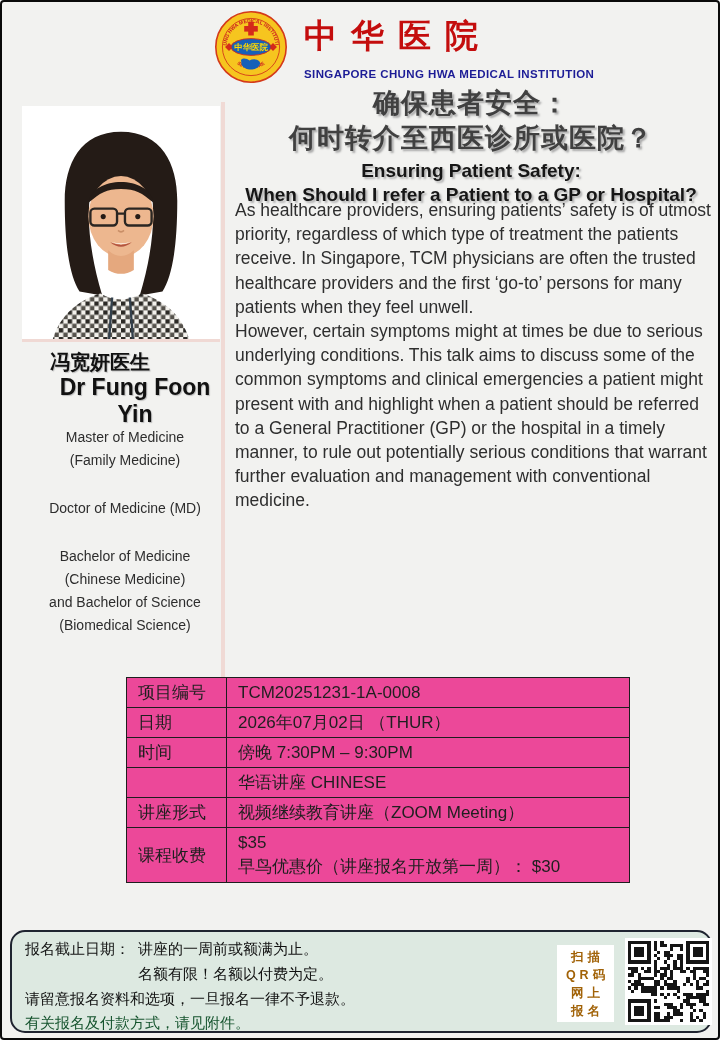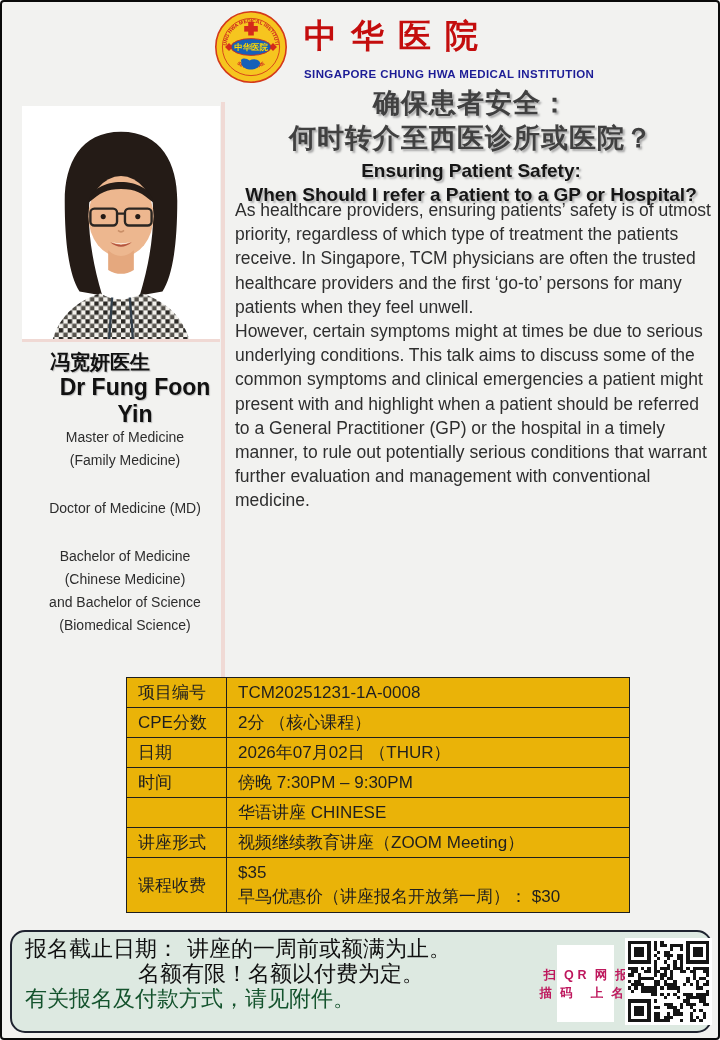--- a/index.html
+++ b/index.html
@@ -56,38 +56,38 @@
   .body-col { position:absolute; left:233px; top:195px; width:478px; }
   .zh-para { font-size:17px; line-height:26.8px; color:#333; text-align:left; }
   .en-para { font-size:17.5px; line-height:24.2px; color:#2e2e2e; margin-top:1px; }
   
   .details-table {
     position:absolute; left:124px; top:675px; width:504px;
     border-collapse:collapse; table-layout:fixed;
   }
   .details-table td {
     border:1.5px solid #1e1e1e; font-size:17px; color:#1f1f1f;
-    padding:3px 11px; height:30px; vertical-align:middle; background:#eab308;
+    padding:3px 11px; height:30px; vertical-align:middle; background:#ec4899;
   }
   .details-table td.lbl { width:100px; }
   .fee-line { line-height:24px; }
   
   .footer-box {
     position:absolute; left:8px; top:928px; width:702px; height:103px;
     background:#dde9e1; border:2px solid #1f2430; border-radius:15px;
   }
-  .footer-lines { position:absolute; left:13px; top:5px; font-size:22px; line-height:24.8px; color:#101010; }
+  .footer-lines { position:absolute; left:13px; top:5px; font-size:15px; line-height:24.8px; color:#101010; }
   .f-row { display:flex; }
   .f-indent { padding-left:113px; }
   .f-red { color:#14532d; }
   .qr-label {
     position:absolute; left:545px; top:13px; width:57px; height:77px; background:#ffffff;
-    display:flex; justify-content:center; align-items:center;
+    display:flex; flex-direction:column; justify-content:center; align-items:center;
     font-size:12.5px; font-weight:bold; line-height:18px; letter-spacing:4px;
-    color:#be185d; text-indent:4px;
+    color:#a16207; text-indent:4px;
   }
   .qr-code { position:absolute; left:613px; top:6px; width:87px; height:87px; background:#fff; padding:3px; }
   .qr-code svg { display:block; width:100%; height:100%; }
 </style>
 </head>
 <body>
 
 <div class="page">
 
   <div class="header">
@@ -179,24 +179,20 @@
     <p class="en-para" style="margin-top:0;">However, certain symptoms might at times be due to serious underlying conditions. This talk aims to discuss some of the common symptoms and clinical emergencies a patient might present with and highlight when a patient should be referred to a General Practitioner (GP) or the hospital in a timely manner, to rule out potentially serious conditions that warrant further evaluation and management with conventional medicine.</p>
   </div>
 
   <table class="details-table">
     <tbody>
         <tr>
       <td class="lbl">项目编号</td>
       <td>TCM20251231-1A-0008</td>
     </tr>
     <tr>
-      <td class="lbl">CPE分数</td>
-      <td>2分 （核心课程）</td>
-    </tr>
-    <tr>
       <td class="lbl">日期</td>
       <td>2026年07月02日 （THUR）</td>
     </tr>
     <tr>
       <td class="lbl">时间</td>
       <td>傍晚 7:30PM – 9:30PM</td>
     </tr>
     <tr>
       <td class="lbl"></td>
       <td>华语讲座 CHINESE</td>
@@ -215,20 +211,21 @@
   </tbody>
     </table>
 
   <div class="footer-box">
     <div class="footer-lines">
       <div class="f-row">
         <span>报名截止日期：</span>
         <span style="padding-left:8px;">讲座的一周前或额满为止。</span>
       </div>
       <div class="f-indent">名额有限！名额以付费为定。</div>
+      <div>请留意报名资料和选项，一旦报名一律不予退款。</div>
       <div class="f-red">有关报名及付款方式，请见附件。</div>
     </div>
     <div class="qr-label">
       <div>扫描</div>
       <div>QR码</div>
       <div>网上</div>
       <div>报名</div>
     </div>
     <div class="qr-code">
       <svg id="qr-svg" viewBox="0 0 25 25" shape-rendering="crispEdges">

